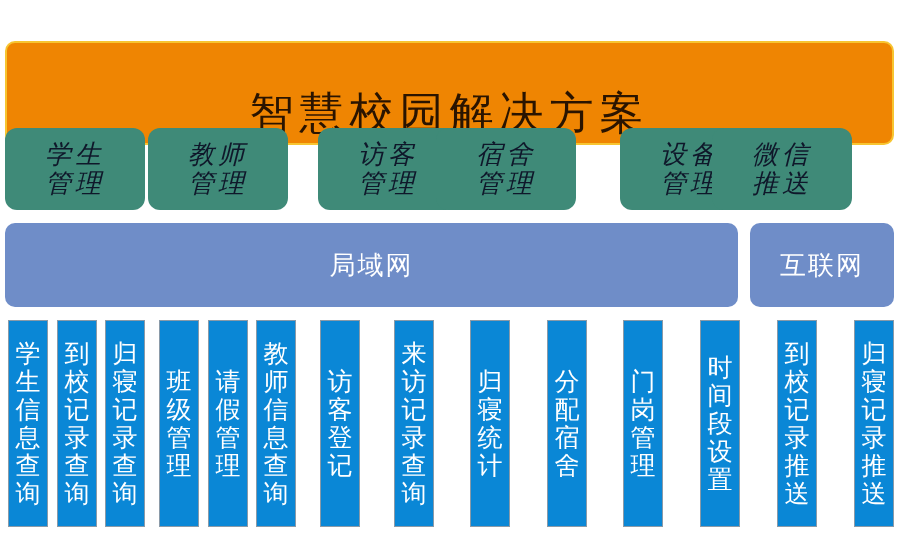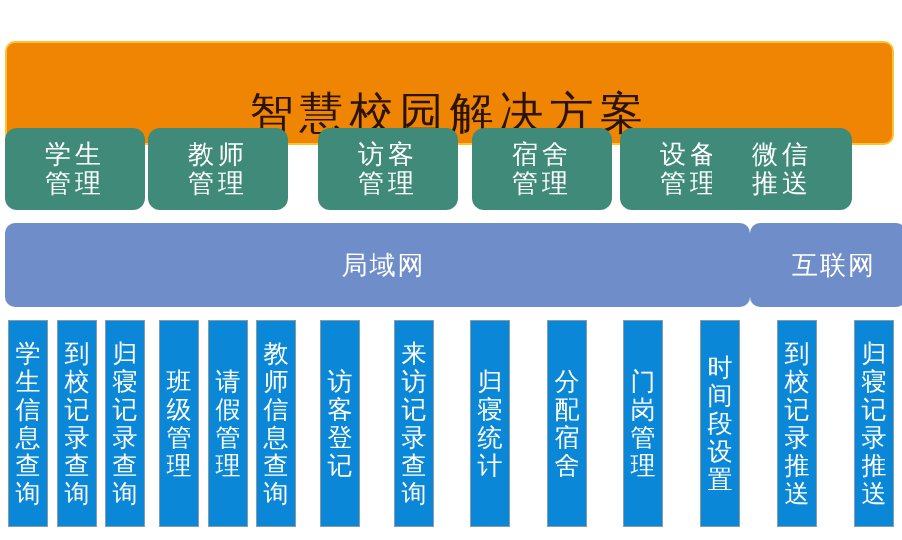--- a/index.html
+++ b/index.html
@@ -3,24 +3,24 @@
 <meta charset="utf-8">
 <style>
   html, body { margin:0; padding:0; background:#ffffff; }
   body { width:902px; height:540px; position:relative; overflow:hidden;
          font-family:"DejaVu Sans", "Liberation Sans", sans-serif; }
   .title-box { position:absolute; left:5px; top:7px; width:889px; height:104px;
     background:#ef8502; border:2px solid #f7c531; border-radius:10px; box-sizing:border-box;
     display:flex; align-items:flex-end; justify-content:center;margin-top:34px; }
   .title-text { font-size:44px; letter-spacing:6px; color:#2a1400; font-family:"DejaVu Serif", serif; }
   .module { position:absolute; top:128px; height:82px; width:140px; background:#3f8a78;
-    border-radius:12px; color:#ffffff; display:flex; flex-direction:column;
-    align-items:center; justify-content:center; font-size:26px; line-height:29px; letter-spacing:4px; }
+    border-radius:12px; color:#0f172a; display:flex; flex-direction:column;
+    align-items:center; justify-content:center; font-size:26px; line-height:29px; letter-spacing:4px;font-style:italic; }
   .net { position:absolute; top:223px; height:84px; background:#6f8dc8; border-radius:10px;
-    color:#ffffff; display:flex; align-items:center; justify-content:center; font-size:26px; letter-spacing:2px;padding-left:12px; }
+    color:#ffffff; display:flex; align-items:center; justify-content:center; font-size:26px; letter-spacing:2px; }
   .bar { position:absolute; top:320px; height:207px; width:40px; background:#0a87d6;
     border:1px solid #8a9aa8; box-sizing:border-box; color:#ffffff;
     display:flex; flex-direction:column; align-items:center; justify-content:center;
     font-size:25px; line-height:28px; }
   .bar span { display:block; }
 </style>
 </head>
 <body>
 
 <div class="title-box">
@@ -32,21 +32,21 @@
   <span>管理</span>
 </div>
 <div class="module" style="left:148px">
   <span>教师</span>
   <span>管理</span>
 </div>
 <div class="module" style="left:318px">
   <span>访客</span>
   <span>管理</span>
 </div>
-<div class="module" style="left:472px">
+<div class="module" style="left:436px">
   <span>宿舍</span>
   <span>管理</span>
 </div>
 <div class="module" style="left:620px">
   <span>设备</span>
   <span>管理</span>
 </div>
 <div class="module" style="left:712px">
   <span>微信</span>
   <span>推送</span>

